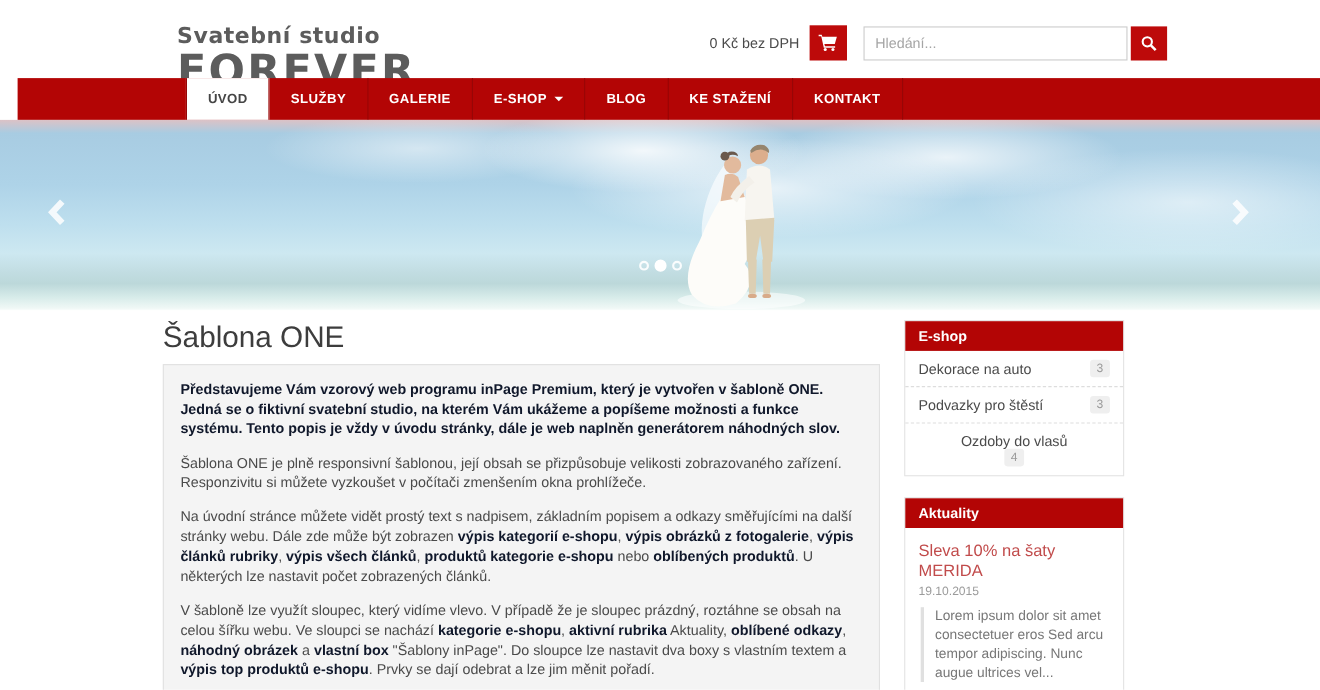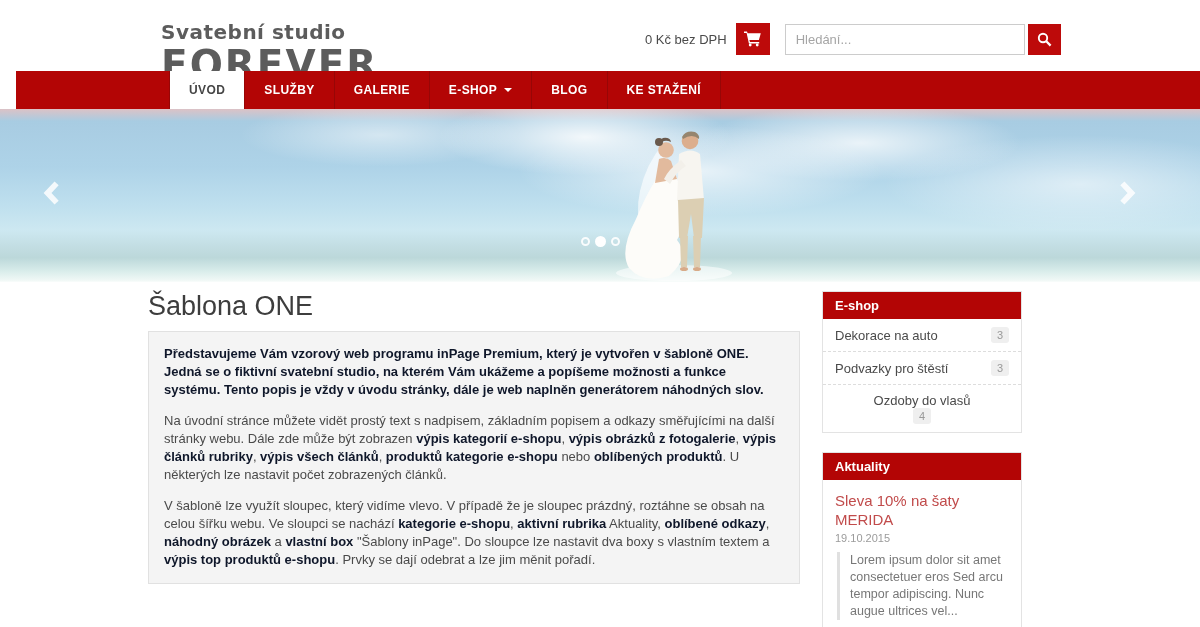--- a/index.html
+++ b/index.html
@@ -153,20 +153,21 @@
     <nav class="nav-list">
       <a class="nav-item active">ÚVOD</a>
       <a class="nav-item">SLUŽBY</a>
       <a class="nav-item">GALERIE</a>
       <a class="nav-item">
           <span>E-SHOP</span>
           <span class="caret-down"></span>
         </a>
       <a class="nav-item">BLOG</a>
       <a class="nav-item">KE STAŽENÍ</a>
+      <a class="nav-item">KONTAKT</a>
     </nav>
   </div>
 
   <div class="hero">
 
     <svg class="hero-couple" style="position:absolute; left:606px; top:12px;" width="140" height="162" viewBox="0 0 140 162">
       <ellipse cx="68" cy="152" rx="58" ry="8" fill="#ffffff" opacity="0.55"></ellipse>
       <path d="M57 23 Q40 43 34 70 Q29 93 36 110 L50 99 Q46 60 61 38 Z" fill="#ffffff" opacity="0.62"></path>
       <path d="M49 60 L71 56 L77 81 Q81 102 71 119 Q85 136 63 155 Q37 163 23 147 Q13 130 30 98 Q40 74 49 60 Z" fill="#fdfcf9"></path>
       <path d="M53 38 Q60 35 65 40 L71 58 L49 62 Z" fill="#e2ba9d"></path>
@@ -203,20 +204,21 @@
       <button class="dot"></button>
       <button class="dot active"></button>
       <button class="dot"></button>
     </div>
   </div>
 
   <h1 class="content-title">Šablona ONE</h1>
 
   <div class="content-panel">
     <p><strong>Představujeme Vám vzorový web programu inPage Premium, který je vytvořen v šabloně ONE. Jedná se o fiktivní svatební studio, na kterém Vám ukážeme a popíšeme možnosti a funkce systému. Tento popis je vždy v úvodu stránky, dále je web naplněn generátorem náhodných slov.</strong></p>
+    <p><span>Šablona ONE je plně responsivní šablonou, její obsah se přizpůsobuje velikosti zobrazovaného zařízení. Responzivitu si můžete vyzkoušet v počítači zmenšením okna prohlížeče.</span></p>
     <p><span>Na úvodní stránce můžete vidět prostý text s nadpisem, základním popisem a odkazy směřujícími na další stránky webu. Dále zde může být zobrazen </span><strong>výpis kategorií e-shopu</strong><span>, </span><strong>výpis obrázků z fotogalerie</strong><span>, </span><strong>výpis článků rubriky</strong><span>, </span><strong>výpis všech článků</strong><span>, </span><strong>produktů kategorie e-shopu</strong><span> nebo </span><strong>oblíbených produktů</strong><span>. U některých lze nastavit počet zobrazených článků.</span></p>
     <p><span>V šabloně lze využít sloupec, který vidíme vlevo. V případě že je sloupec prázdný, roztáhne se obsah na celou šířku webu. Ve sloupci se nachází </span><strong>kategorie e-shopu</strong><span>, </span><strong>aktivní rubrika</strong><span> Aktuality, </span><strong>oblíbené odkazy</strong><span>, </span><strong>náhodný obrázek</strong><span> a </span><strong>vlastní box</strong><span> "Šablony inPage". Do sloupce lze nastavit dva boxy s vlastním textem a </span><strong>výpis top produktů e-shopu</strong><span>. Prvky se dají odebrat a lze jim měnit pořadí.</span></p>
 
   </div>
 
   <div class="sidebar">
 
     <div class="side-box">
       <div class="side-box-header">E-shop</div>
       <a class="eshop-item">

